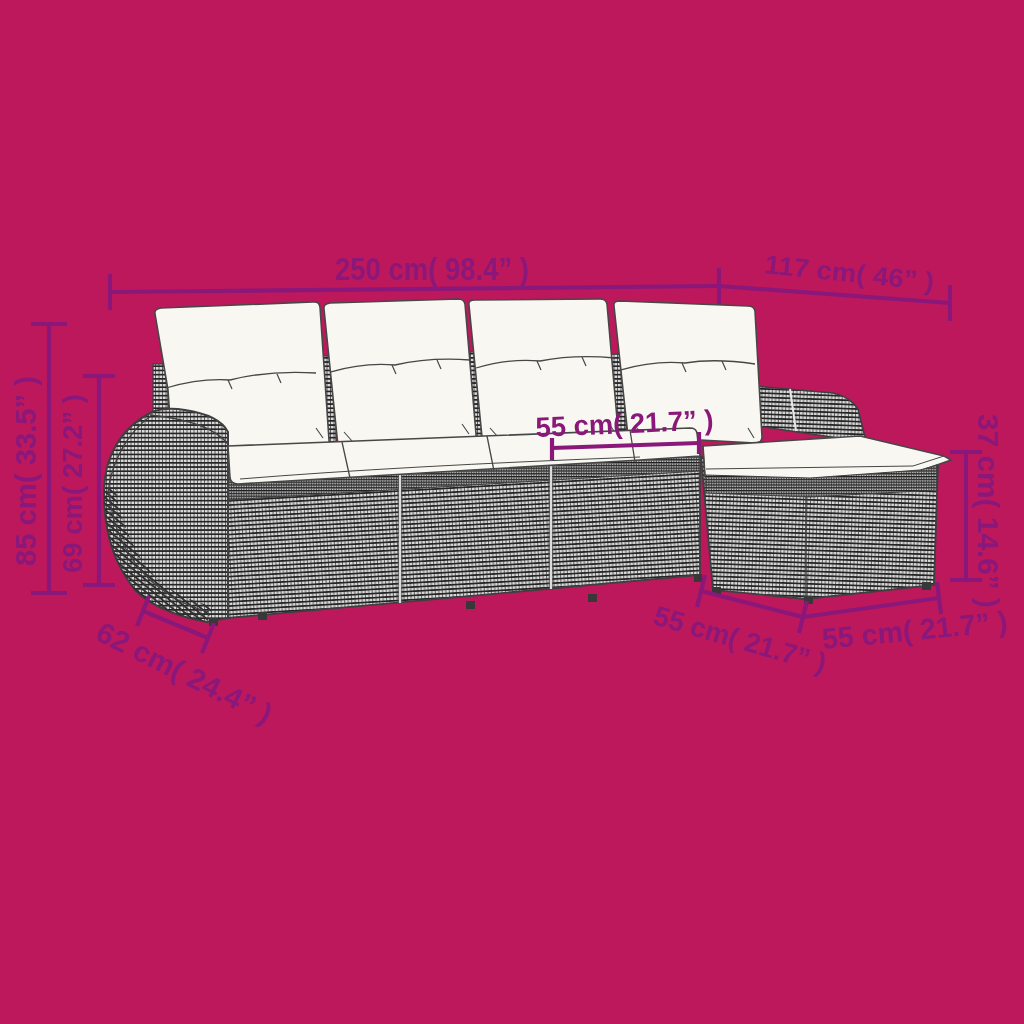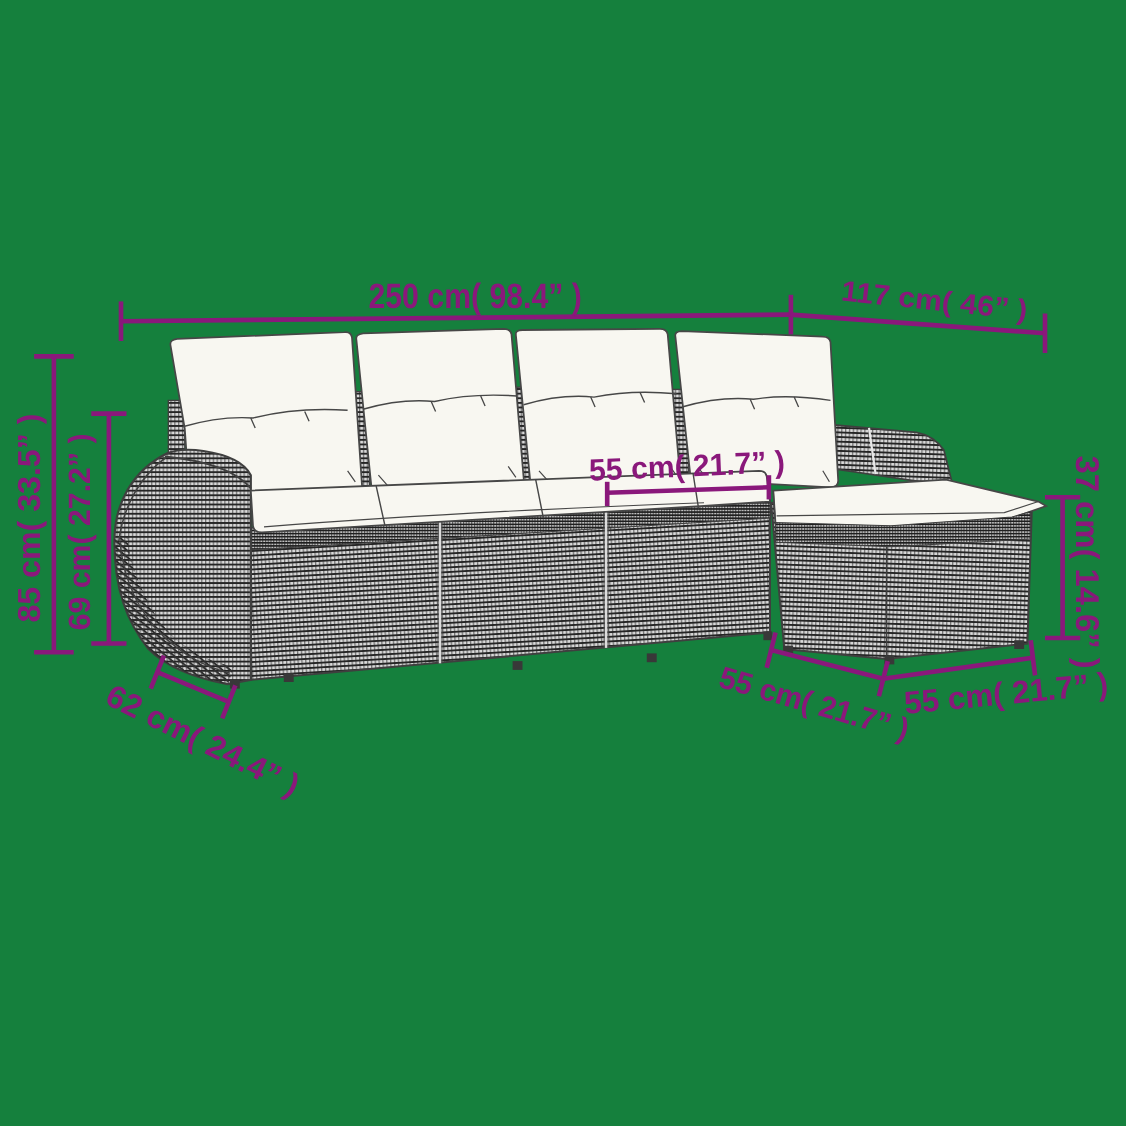--- a/index.html
+++ b/index.html
@@ -1,16 +1,16 @@
 <!DOCTYPE html>
 <html><head>
 <meta charset="utf-8">
 <style>
   html,body{margin:0;padding:0;background:#ffffff;}
-  .wrap{width:1024px;height:1024px;position:relative;background:#15803d;}
+  .wrap{width:1024px;height:1024px;position:relative;background:#be185d;}
   svg{display:block;}
   text{font-family:"Liberation Sans",sans-serif;font-weight:bold;fill:#8a187b;}
 </style>
 </head>
 <body>
 <div class="wrap">
 <svg width="1024" height="1024" viewBox="0 0 1024 1024">
 <defs>
   <pattern id="wv" width="7" height="4.2" patternUnits="userSpaceOnUse">
     <rect width="7" height="4.2" fill="#dadada"></rect>

